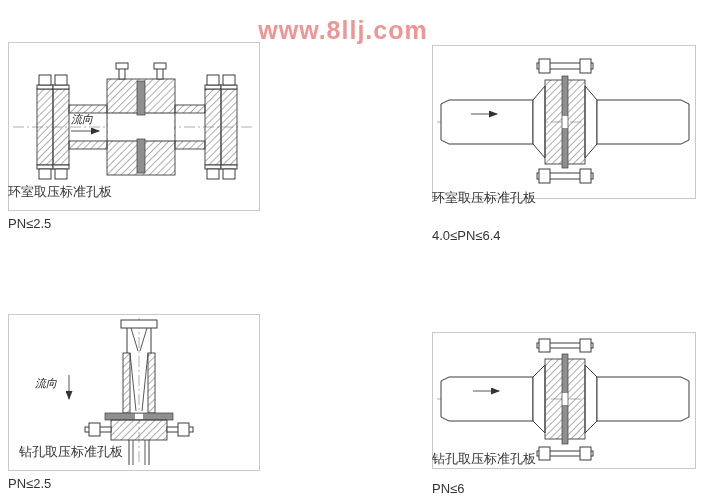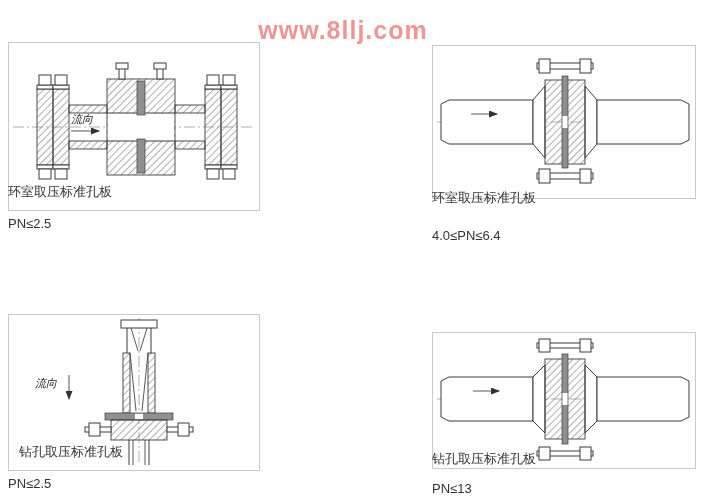--- a/index.html
+++ b/index.html
@@ -217,16 +217,16 @@
           <rect class="solidw" x="147" y="6" width="11" height="13"></rect>
           <rect class="solidw" x="104" y="118" width="56" height="5"></rect>
           <rect class="solidw" x="106" y="114" width="11" height="13"></rect>
           <rect class="solidw" x="147" y="114" width="11" height="13"></rect>
         </g>
 
         <path class="solidw" d="M256,48 L248,44 H164 V88 H248 L256,84 Z"></path>
       </svg>
     </div>
     <div class="caption" style="left:432px;top:451px;width:262px">钻孔取压标准孔板</div>
-    <div class="caption" style="left:432px;top:481px;width:262px">PN≤13</div>
+    <div class="caption" style="left:432px;top:481px;width:262px">PN≤6</div>
   </div>
 
 </div>
 
 </body></html>

